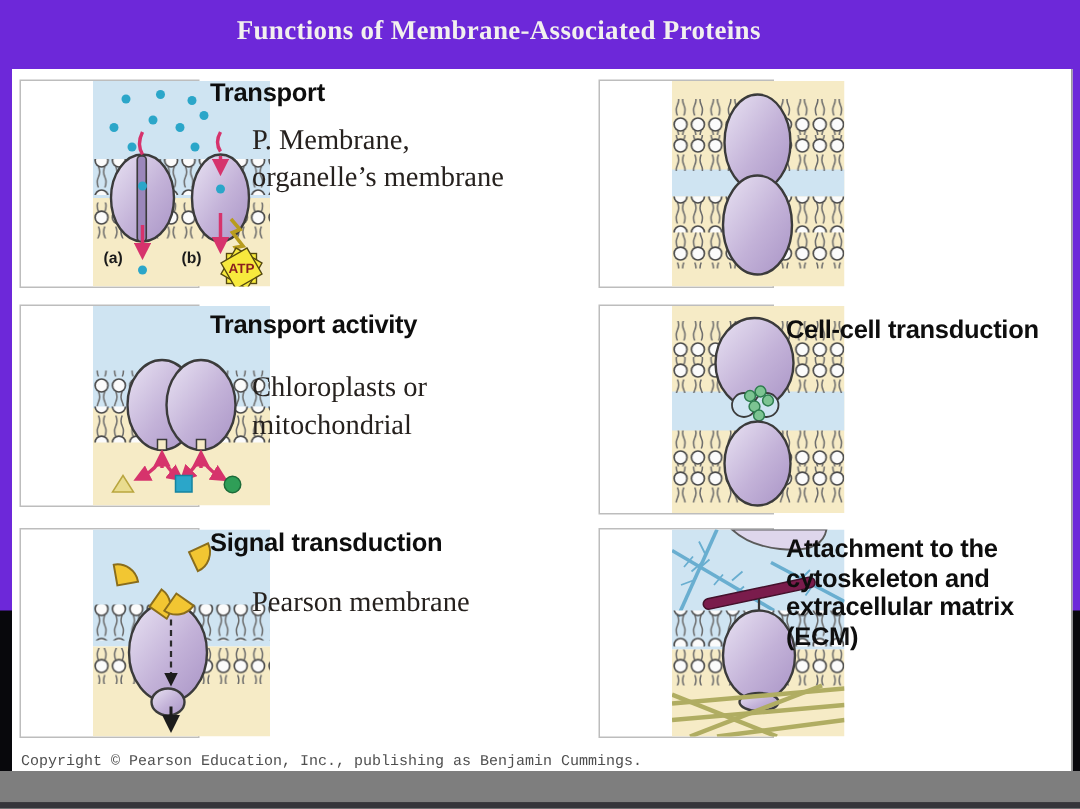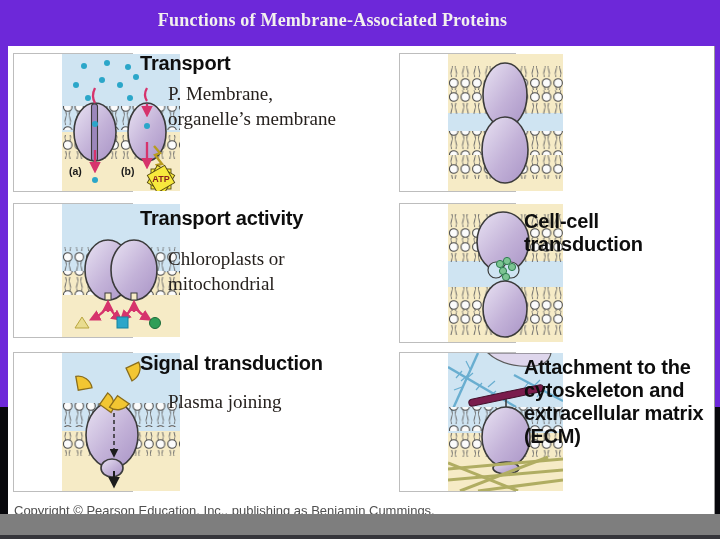--- a/index.html
+++ b/index.html
@@ -19,30 +19,30 @@
     position:absolute;left:8px;top:46px;width:706px;height:468px;
     background:#ffffff;border-right:1px solid #9a9a9a;
   }
   .gray-bar{position:absolute;left:0;top:514px;width:720px;height:21px;background:var(--gray-bar,#7e7e7e);}
   .gray-bar-dark{position:absolute;left:0;top:535px;width:720px;height:4px;background:#35353a;}
 
   .panel{position:absolute;border:1px solid #bdbdbd;box-sizing:border-box;padding-left:48px;}
   .panel svg{display:block;}
 
   .heading{
-    position:absolute;color:#0e0e0e;font-weight:bold;font-size:20px;line-height:1.15;
+    position:absolute;color:#0e0e0e;font-weight:bold;font-size:17px;line-height:1.15;
     font-family:"Liberation Sans",sans-serif;letter-spacing:-.2px;
   }
   .bodytext{
     position:absolute;color:#26211e;font-size:19px;line-height:1.3;
     font-family:"Liberation Serif",serif;
   }
   .copyright{
-    position:absolute;left:6px;top:457px;font-size:13px;color:#4f4f4f;
-    font-family:Liberation Sans, sans-serif;
+    position:absolute;left:6px;top:457px;font-size:10px;color:#4f4f4f;
+    font-family:Liberation Mono, monospace;
   }
 
   
   .bgblue{fill:var(--bg-blue,#cfe4f2);}
   .bgcream{fill:var(--bg-cream,#f6ebc6);}
   .prot{fill:url(#protG);stroke:#3b3b3b;stroke-width:1.6;}
   .arrowP{stroke:var(--pink,#d6336c);stroke-width:2.3;fill:none;}
   .dot{fill:var(--cyan,#2ba6c9);}
   .lab{font:bold 10.5px "Liberation Sans",sans-serif;fill:#1a1a1a;}
   .atx{font:bold 9px "Liberation Sans",sans-serif;fill:#8a1f1f;}
@@ -202,21 +202,21 @@
           <path d="M66,12 L80,12 A14,14 0 0 1 66,26 Z" transform="rotate(-25 72 18)"></path>
           <path d="M38,44 L52,44 A14,14 0 0 1 38,58 Z" transform="rotate(-55 45 48)"></path>
         </g>
 
         <path d="M38,44 L52,44 A14,14 0 0 1 38,58 Z" transform="translate(14,2) rotate(35 45 48)" fill="#f2c632" stroke="#8a6d1c" stroke-width="1.3"></path>
         <line x1="52" y1="60" x2="52" y2="102" stroke="#2b2b2b" stroke-width="1.5" stroke-dasharray="4,3" marker-end="url(#mBlack)"></line>
         <line x1="52" y1="118" x2="52" y2="132" stroke="#1c1c1c" stroke-width="2" marker-end="url(#mBlack)"></line>
       </svg>
     </div>
     <div class="heading" style="left:132px;top:306px;">Signal transduction</div>
-    <div class="bodytext" style="left:160px;top:344px;width:180px;">Plasma joining</div>
+    <div class="bodytext" style="left:160px;top:344px;width:180px;">Pearson membrane</div>
 
     <div class="panel" style="left:391px;top:306px;width:117px;height:140px;">
       <svg width="115" height="138" viewBox="0 0 115 138">
         <rect class="bgblue" x="0" y="0" width="115" height="80"></rect>
         <rect class="bgcream" x="0" y="80" width="115" height="58"></rect>
 
         <path class="fiber" d="M0,14 L68,54"></path>
         <path class="fiber" d="M30,0 L4,58"></path>
         <path class="fiber" d="M66,22 L115,48"></path>
         <path class="fiberS" d="M14,18 l-6,7 M20,22 l-7,6 M34,30 l-6,7 M48,38 l-7,6 M18,26 l7,-6 M40,34 l7,-6 M80,30 l-5,7 M94,37 l-5,7 M86,33 l6,-6 M22,16 l-4,-8 M14,34 l-8,3"></path>

